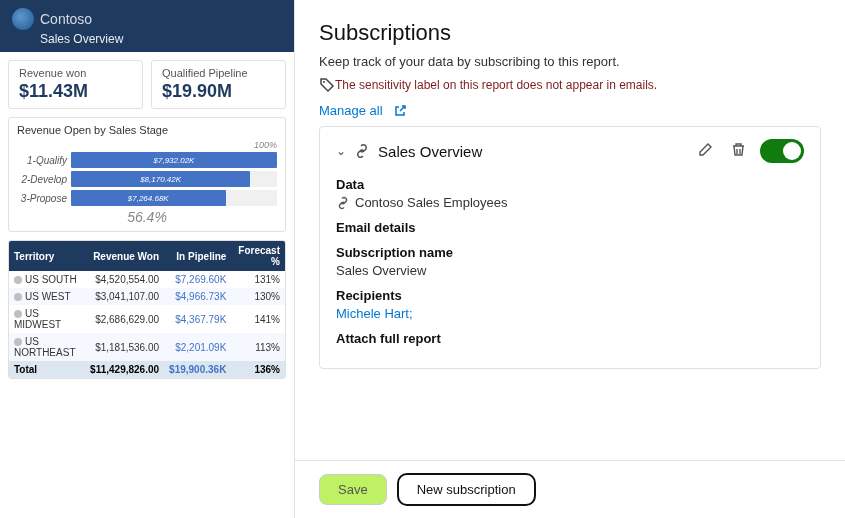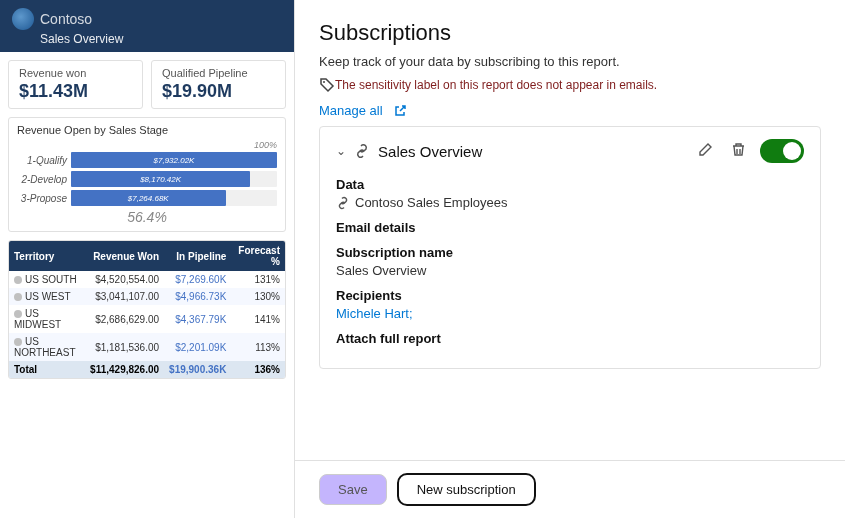--- a/index.html
+++ b/index.html
@@ -299,21 +299,21 @@
       position: absolute;
       bottom: 0; left: 0; right: 0;
       padding: 12px 24px;
       display: flex;
       gap: 10px;
       align-items: center;
       background: #fff;
       border-top: 1px solid #e0e0e0;
     }
     .btn-save {
-      background: #c4b5fd;
+      background: #bef264;
       border: 1px solid #ccc;
       border-radius: 8px;
       padding: 7px 18px;
       font-size: 13px;
       color: #555;
       cursor: pointer;
     }
     .btn-new-sub {
       background: #fff;
       border: 2px solid #111;

